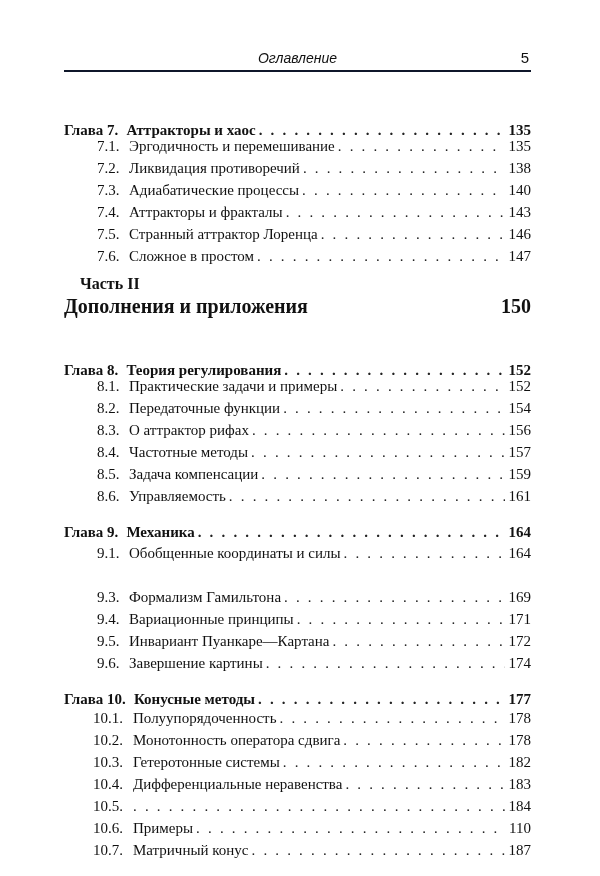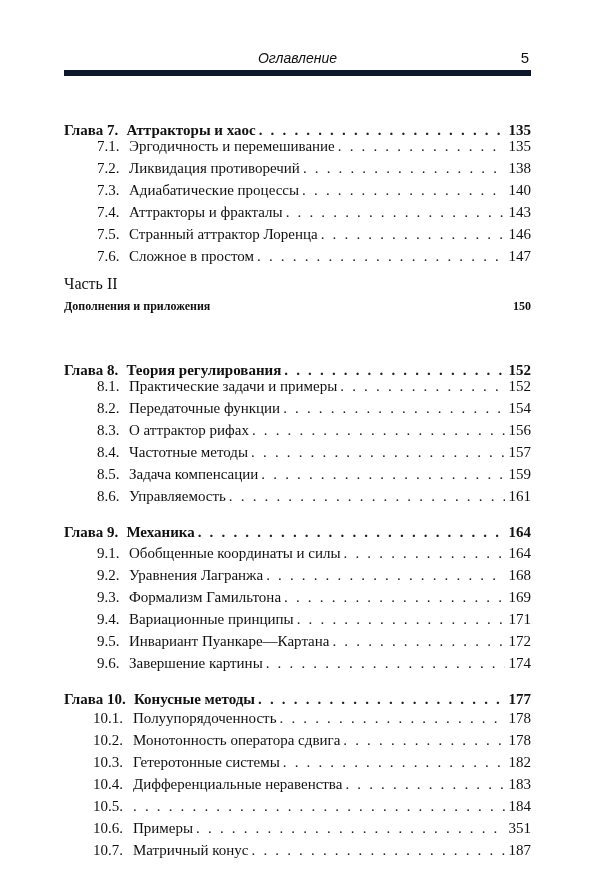--- a/index.html
+++ b/index.html
@@ -1,21 +1,21 @@
 <!DOCTYPE html>
 <html><head>
 <meta charset="utf-8">
 <style>
   html, body { margin: 0; padding: 0; background: #ffffff; }
   body { width: 600px; height: 876px; position: relative; overflow: hidden;
          font-family: "Liberation Serif", serif; color: #111; }
   .page { position: absolute; left: 64px; top: 0; width: 467px; height: 876px; }
 
   .running-head { position: absolute; left: 0; top: 48px; width: 467px; height: 22px;
-                  border-bottom: 6px solid #0f172a; }
+                  border-bottom: 2px solid #0f172a; }
   .running-title { position: absolute; left: 0; right: 0; top: 2px; text-align: center;
                    font-family: "Liberation Sans", sans-serif; font-style: italic;
                    font-size: 14px; }
   .page-number { position: absolute; right: 2px; top: 1px;
                  font-family: "Liberation Sans", sans-serif; font-size: 15px; }
 
   .row { position: absolute; left: 0; width: 467px; height: 20px; display: flex;
          align-items: baseline; font-size: 15px; line-height: 20px; white-space: nowrap; }
   .row .num { display: inline-block; }
   .row .title { padding-right: 3px; }
@@ -25,23 +25,23 @@
     white-space: nowrap; letter-spacing: 2.2px; }
   .row .pg { padding-left: 4px; text-align: right; }
 
   .row.chapter { font-weight: bold; font-size: 15px; margin-top: 36px; }
   .row.chapter .num { margin-right: 8px; }
   .row.section { padding-left: 33px; width: 434px; }
   .row.section .num { width: 32px; margin-top: 30px; }
   .row.section.wide { padding-left: 29px; width: 438px; }
   .row.section.wide .num { width: 40px; }
 
-  .part-label { position: absolute; left: 0; font-weight: normal; font-size: 16px; line-height: 20px; }
+  .part-label { position: absolute; left: 16px; font-weight: bold; font-size: 16px; line-height: 20px; }
   .part-row { position: absolute; left: 0; width: 467px; display: flex; font-weight: bold;
-              font-size: 12px; line-height: 20px; }
+              font-size: 20px; line-height: 20px; }
   .part-row .title { flex: 1; }
 </style>
 </head>
 <body>
 
 <div class="page">
 
   <div class="running-head">
     <span class="running-title">Оглавление</span>
     <span class="page-number">5</span>
@@ -144,26 +144,20 @@
     <span class="title">Механика</span>
     <span class="leader"></span>
     <span class="pg">164</span>
   </div>
   <div class="row section" style="top:513px">
     <span class="num">9.1.</span>
     <span class="title">Обобщенные координаты и силы</span>
     <span class="leader"></span>
     <span class="pg">164</span>
   </div>
-  <div class="row section" style="top:535px">
-    <span class="num">9.2.</span>
-    <span class="title">Уравнения Лагранжа</span>
-    <span class="leader"></span>
-    <span class="pg">168</span>
-  </div>
   <div class="row section" style="top:557px">
     <span class="num">9.3.</span>
     <span class="title">Формализм Гамильтона</span>
     <span class="leader"></span>
     <span class="pg">169</span>
   </div>
   <div class="row section" style="top:579px">
     <span class="num">9.4.</span>
     <span class="title">Вариационные принципы</span>
     <span class="leader"></span>
@@ -214,21 +208,21 @@
   </div>
   <div class="row section wide" style="top:766px">
     <span class="num">10.5.</span>
     <span class="leader"></span>
     <span class="pg">184</span>
   </div>
   <div class="row section wide" style="top:788px">
     <span class="num">10.6.</span>
     <span class="title">Примеры</span>
     <span class="leader"></span>
-    <span class="pg">351</span>
+    <span class="pg">110</span>
   </div>
   <div class="row section wide" style="top:810px">
     <span class="num">10.7.</span>
     <span class="title">Матричный конус</span>
     <span class="leader"></span>
     <span class="pg">187</span>
   </div>
 
 </div>
 

